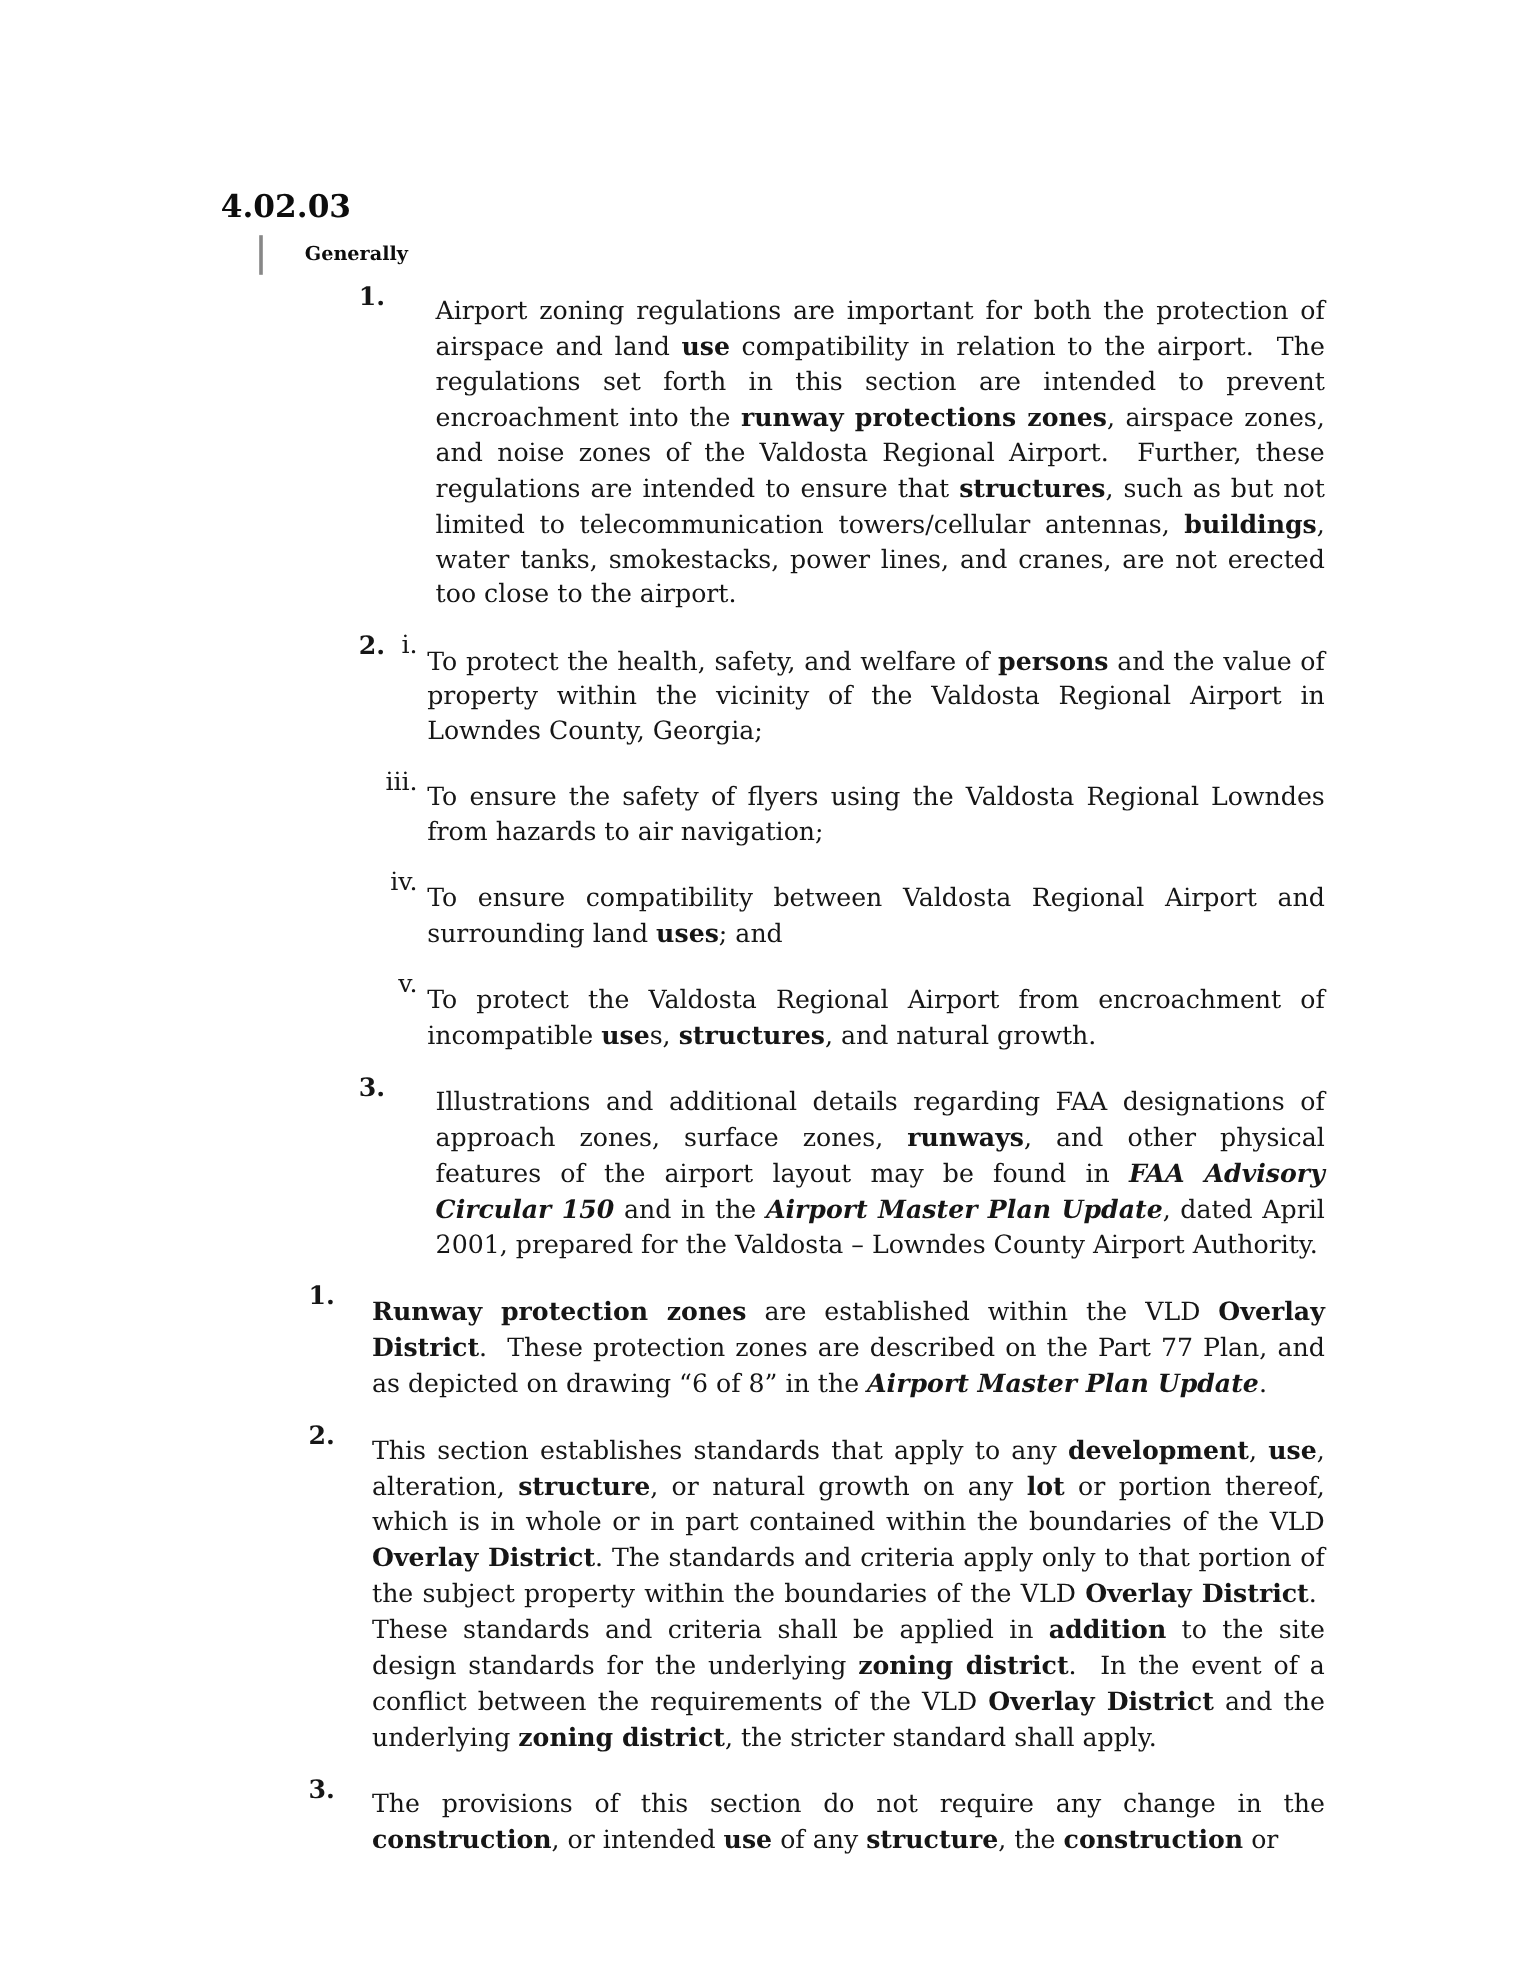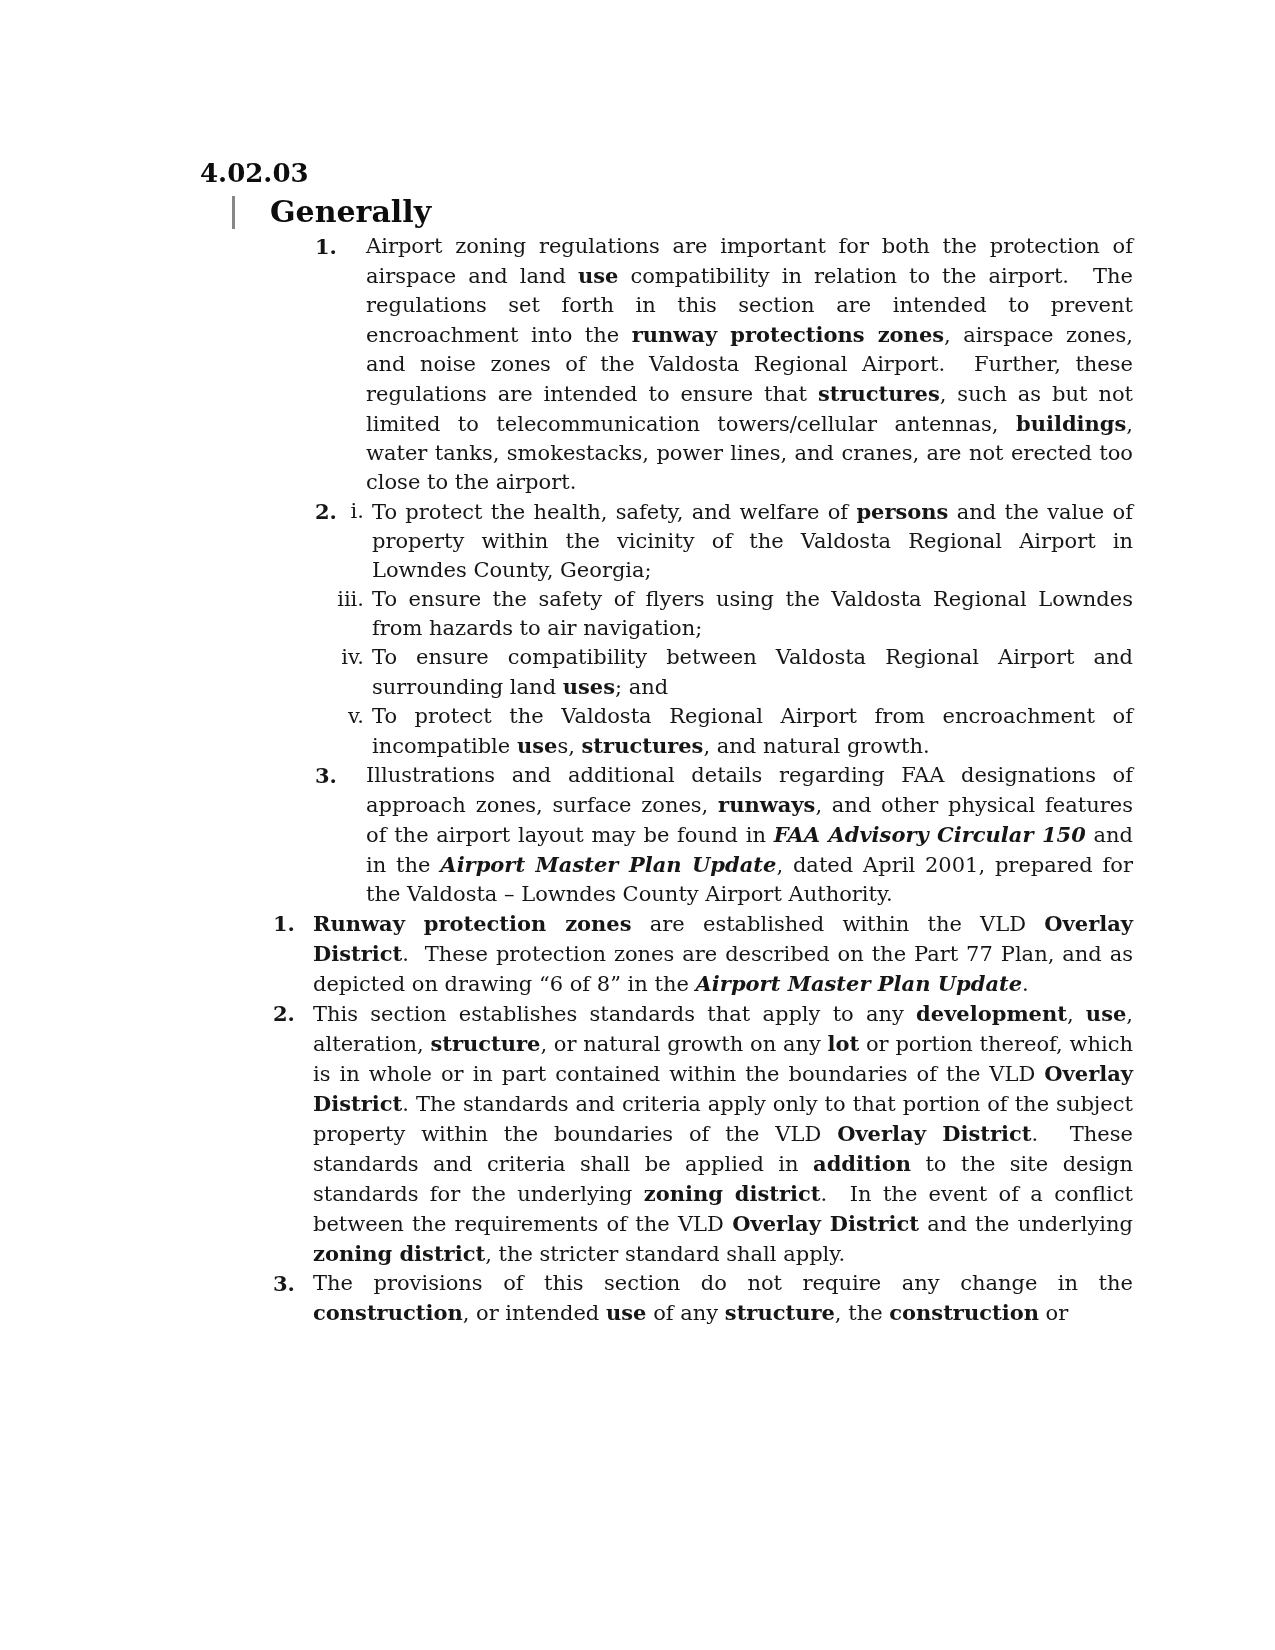--- a/index.html
+++ b/index.html
@@ -7,21 +7,21 @@
     position:relative;
     width:1275px;
     height:1650px;
     background:#ffffff;
     font-family:"DejaVu Serif","Liberation Serif",serif;
     color:#161616;
     overflow:hidden;
   }
   .content{
     position:absolute;
-    left:200px;
+    left:184px;
     top:156px;
     width:933px;
   }
   
   .title-row{
     display:flex;
     font-weight:bold;
     font-size:26px;
     line-height:35px;
     color:#0d0d0d;
@@ -35,34 +35,34 @@
   .change-bar{
     position:absolute;
     left:32px;
     top:1px;
     width:3px;
     height:33px;
     background:#878787;
   }
   .heading{
     margin:0 0 0 70px;
-    font-size:30px;
+    font-size:16px;
     line-height:33px;
     font-weight:bold;
     color:#0d0d0d;
   }
   
   .body-text{font-size:21px;line-height:29px;}
   .list-a{margin-left:115px;margin-top:4px;}
   .list-b{margin-left:73px;}
   .item{display:flex;}
   .num-a{flex:0 0 51px;font-weight:bold;}
   .num-b{flex:0 0 40px;font-weight:bold;}
   .item-body{flex:1;}
-  .para{margin:0;text-align:justify;}
+  .para{margin:13px;text-align:justify;}
   .roman-item{display:flex;}
   .rnum{flex:0 0 44px;margin-left:-46px;text-align:right;}
   .rbody{flex:1;margin-left:8px;}
   .b{font-weight:bold;}
   .i{font-style:italic;font-weight:bold;}
 </style>
 </head>
 <body>
 
 <div class="page">

